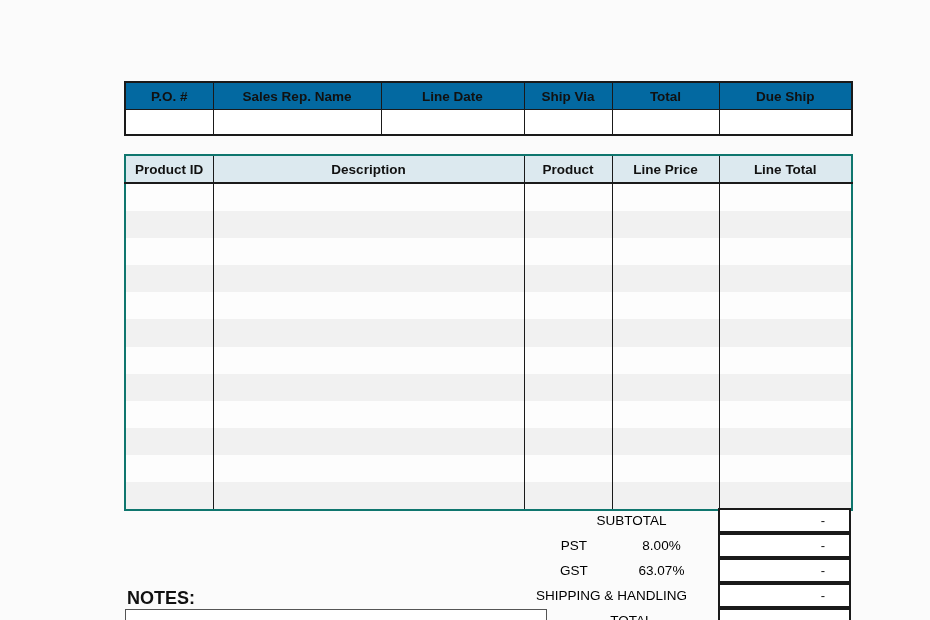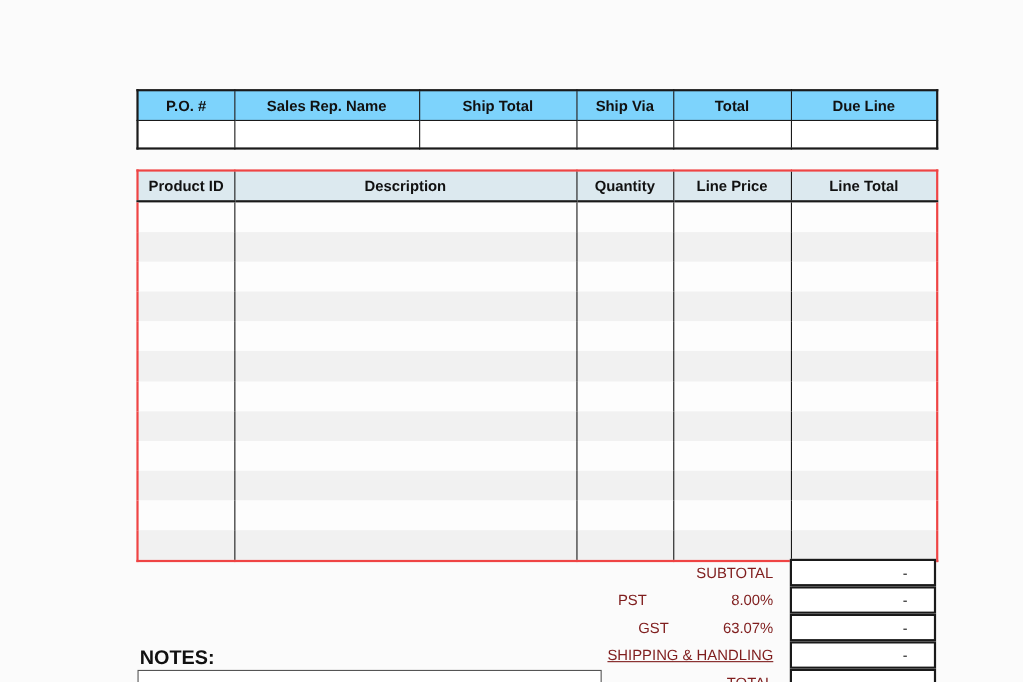--- a/index.html
+++ b/index.html
@@ -1,51 +1,51 @@
 <!DOCTYPE html>
 <html><head>
 <meta charset="utf-8">
 <style>
   html, body { margin:0; padding:0; }
   body { width:930px; height:620px; overflow:hidden; background:#fbfbfb; font-family:"Liberation Sans", sans-serif; color:#111; position:relative; }
   .abs { position:absolute; box-sizing:border-box; }
   table { border-collapse:collapse; position:absolute; table-layout:fixed; }
   .hdr-table { left:124px; top:81px; width:727px; border:2px solid #1a1a1a; }
-  .hdr-table th { background:#7dd3fc; font-weight:bold; font-size:13.5px; height:26px; border:1.5px solid #1a1a1a; padding:0; text-align:center; }
+  .hdr-table th { background:#0369a1; font-weight:bold; font-size:13.5px; height:26px; border:1.5px solid #1a1a1a; padding:0; text-align:center; }
   .hdr-table td { height:24px; background:#fff; border:1.5px solid #1a1a1a; padding:0; }
-  .items-table { left:124px; top:154px; width:727px; border:2px solid #ef4444; }
+  .items-table { left:124px; top:154px; width:727px; border:2px solid #0f766e; }
   .items-table th { background:#dce9ef; font-weight:bold; font-size:13.5px; height:26px; border:1.5px solid #1a1a1a; border-bottom:2px solid #1a1a1a; padding:0; text-align:center; }
   .items-table td { height:27.1px; padding:0; border-left:1.5px solid #1a1a1a; border-right:1.5px solid #1a1a1a; border-top:none; border-bottom:none; }
   .items-table tr.odd td { background:#fdfdfd; }
   .items-table tr.even td { background:#f1f1f1; }
-  .tot-label { font-size:13.5px; text-align:right; color:#7f1d1d; }
+  .tot-label { font-size:13.5px; text-align:center; color:#000000; }
   .tot-box { left:718px; width:133px; height:25px; border:2px solid #1a1a1a; background:#fff; font-size:13px; text-align:right; padding-right:24px; line-height:21px; }
   .notes-label { left:127px; top:588px; font-size:18px; font-weight:bold; }
   .notes-box { left:125px; top:609px; width:422px; height:30px; border:1px solid #555; background:#fff; }
 </style>
 </head>
 <body>
 
 <table class="hdr-table">
   <colgroup>
     <col style="width:88px">
       <col style="width:168px">
       <col style="width:143px">
       <col style="width:88px">
       <col style="width:107px">
       <col style="width:133px">
   </colgroup>
   <tbody>
       <tr>
     <th>P.O. #</th>
     <th>Sales Rep. Name</th>
-    <th>Ship Total</th>
+    <th>Line Date</th>
     <th>Ship Via</th>
     <th>Total</th>
-    <th>Due Line</th>
+    <th>Due Ship</th>
   </tr>
   <tr>
     <td></td>
     <td></td>
     <td></td>
     <td></td>
     <td></td>
     <td></td>
   </tr>
 </tbody>
@@ -56,21 +56,21 @@
     <col style="width:88px">
       <col style="width:311px">
       <col style="width:88px">
       <col style="width:107px">
       <col style="width:133px">
   </colgroup>
   <tbody>
       <tr>
     <th>Product ID</th>
     <th>Description</th>
-    <th>Quantity</th>
+    <th>Product</th>
     <th>Line Price</th>
     <th>Line Total</th>
   </tr>
   </tbody>
     <tbody id="item-rows">
       <tr class="odd">
         <td></td>
         <td></td>
         <td></td>
         <td></td>
@@ -152,28 +152,28 @@
         <td></td>
         <td></td>
         <td></td>
       </tr>
     </tbody>
 </table>
 
 <div class="abs tot-label" style="left:560px; top:513px; width:143px;">SUBTOTAL</div>
 <div class="abs tot-box" style="top:508px;">-</div>
 
-<div class="abs tot-label" style="left:520px; top:538px; width:68px;">PST</div>
+<div class="abs tot-label" style="left:540px; top:538px; width:68px;">PST</div>
 <div class="abs tot-label" style="left:620px; top:538px; width:83px;">8.00%</div>
 <div class="abs tot-box" style="top:533px;">-</div>
 
 <div class="abs tot-label" style="left:540px; top:563px; width:68px;">GST</div>
 <div class="abs tot-label" style="left:620px; top:563px; width:83px;">63.07%</div>
 <div class="abs tot-box" style="top:558px;">-</div>
 
-<div class="abs tot-label" style="left:520px; top:588px; width:183px;text-decoration:underline;">SHIPPING &amp; HANDLING</div>
+<div class="abs tot-label" style="left:520px; top:588px; width:183px;">SHIPPING &amp; HANDLING</div>
 <div class="abs tot-box" style="top:583px;">-</div>
 
 <div class="abs tot-label" style="left:560px; top:613px; width:143px;">TOTAL</div>
 <div class="abs tot-box" style="top:608px;">-</div>
 
 <div class="abs notes-label">NOTES:</div>
 <div class="abs notes-box"></div>
 
 </body></html>

